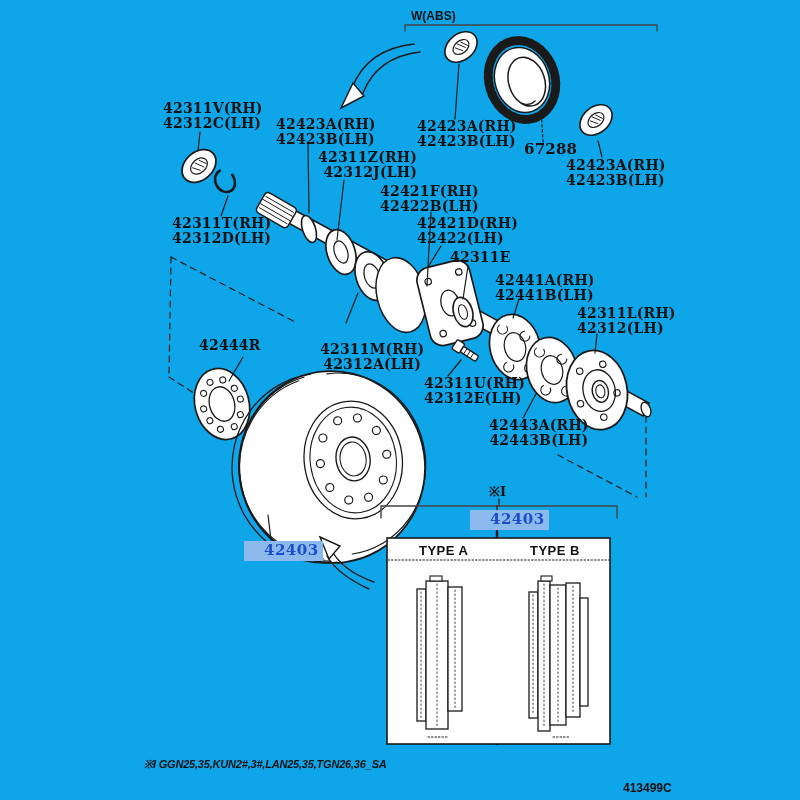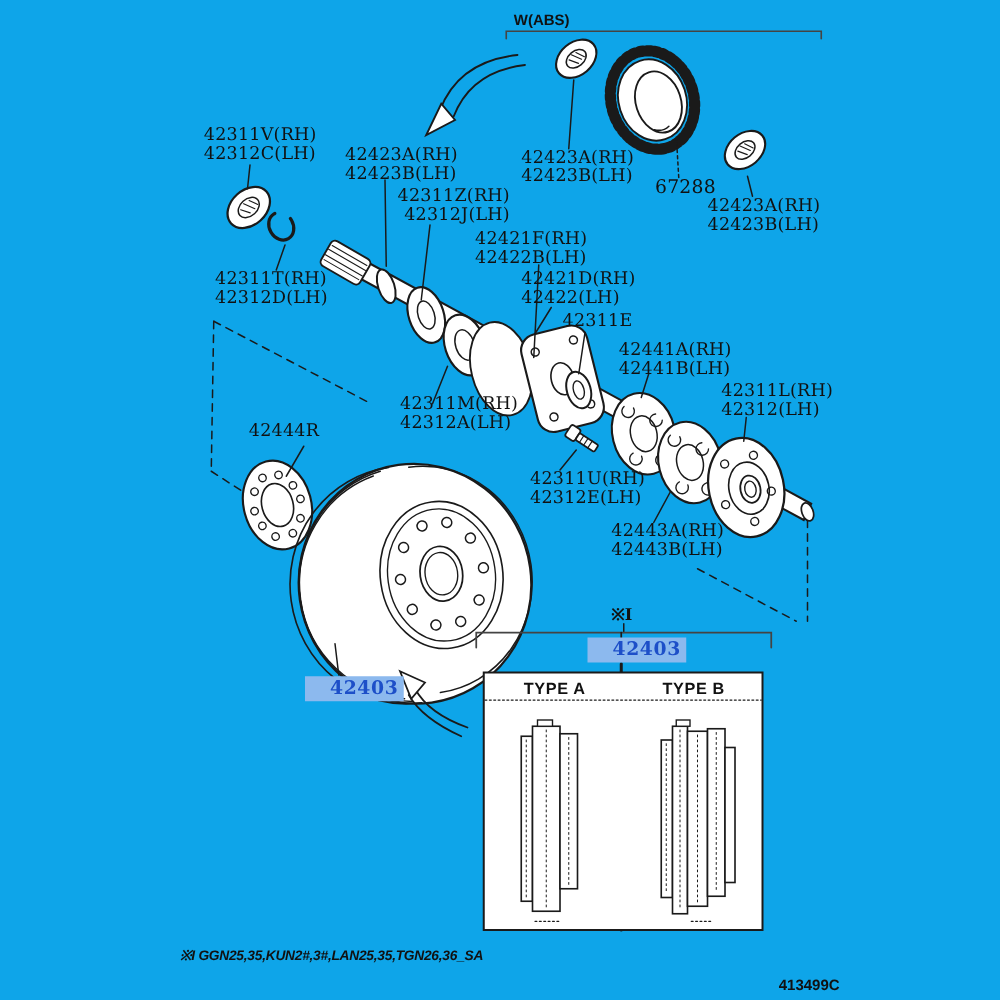--- a/index.html
+++ b/index.html
@@ -1,19 +1,19 @@
 <!DOCTYPE html>
 <html><head>
 <meta charset="utf-8">
 <style>
   html,body{margin:0;padding:0;background:#fff;}
   .canvas{position:relative;width:800px;height:800px;background:#0ea5e9;overflow:hidden;
           font-family:"DejaVu Serif","Liberation Serif",serif;color:#111;}
   svg{position:absolute;left:0;top:0;}
-  .lbl{position:absolute;font-weight:normal;font-size:14px;line-height:14.5px;
+  .lbl{position:absolute;font-weight:bold;font-size:14px;line-height:14.5px;
        letter-spacing:0.2px;white-space:nowrap;z-index:3;}
   .small-tag{position:absolute;font-family:"Liberation Sans",sans-serif;font-weight:bold;
        font-size:12px;z-index:3;white-space:nowrap;}
   .type-head{position:absolute;font-family:"Liberation Sans",sans-serif;font-weight:bold;
        font-size:13px;letter-spacing:0.5px;z-index:3;white-space:nowrap;}
   .hl{position:absolute;font-weight:bold;font-size:15px;line-height:17px;padding:1px 4px 2px 20px;
        letter-spacing:0.5px;z-index:4;white-space:nowrap;}
   .footnote{position:absolute;font-family:"Liberation Sans",sans-serif;font-weight:bold;
        font-size:11px;letter-spacing:-0.2px;z-index:3;white-space:nowrap;}
   .doccode{position:absolute;font-family:Liberation Sans, sans-serif;font-weight:bold;
@@ -286,32 +286,32 @@
       <div>42441B(LH)</div>
   </div>
   <div class="lbl" style="left:577px;top:306px;">
     <div>42311L(RH)</div>
       <div>42312(LH)</div>
   </div>
   <div class="lbl" style="left:172px;top:216px;">
     <div>42311T(RH)</div>
       <div>42312D(LH)</div>
   </div>
-  <div class="lbl" style="left:320px;top:316px;">
+  <div class="lbl" style="left:320px;top:342px;text-align:center;">
     <div>42311M(RH)</div>
       <div>42312A(LH)</div>
   </div>
   <div class="lbl" style="left:199px;top:338px;">
     <div>42444R</div>
   </div>
   <div class="lbl" style="left:424px;top:376px;">
     <div>42311U(RH)</div>
       <div>42312E(LH)</div>
   </div>
-  <div class="lbl" style="left:489px;top:418px;">
+  <div class="lbl" style="left:489px;top:418px;text-align:center;">
     <div>42443A(RH)</div>
       <div>42443B(LH)</div>
   </div>
 
   <div class="refmark" style="left:489px;top:482px;">※I</div>
 
   <div class="hl" style="left: 470px; top: 510px; background: rgb(140, 185, 238); color: rgb(29, 79, 200);">42403</div>
   <div class="hl" style="left: 244px; top: 541px; background: rgb(140, 185, 238); color: rgb(29, 79, 200);">42403</div>
 
   <div class="type-head" style="left:419px;top:543px;">TYPE A</div>

